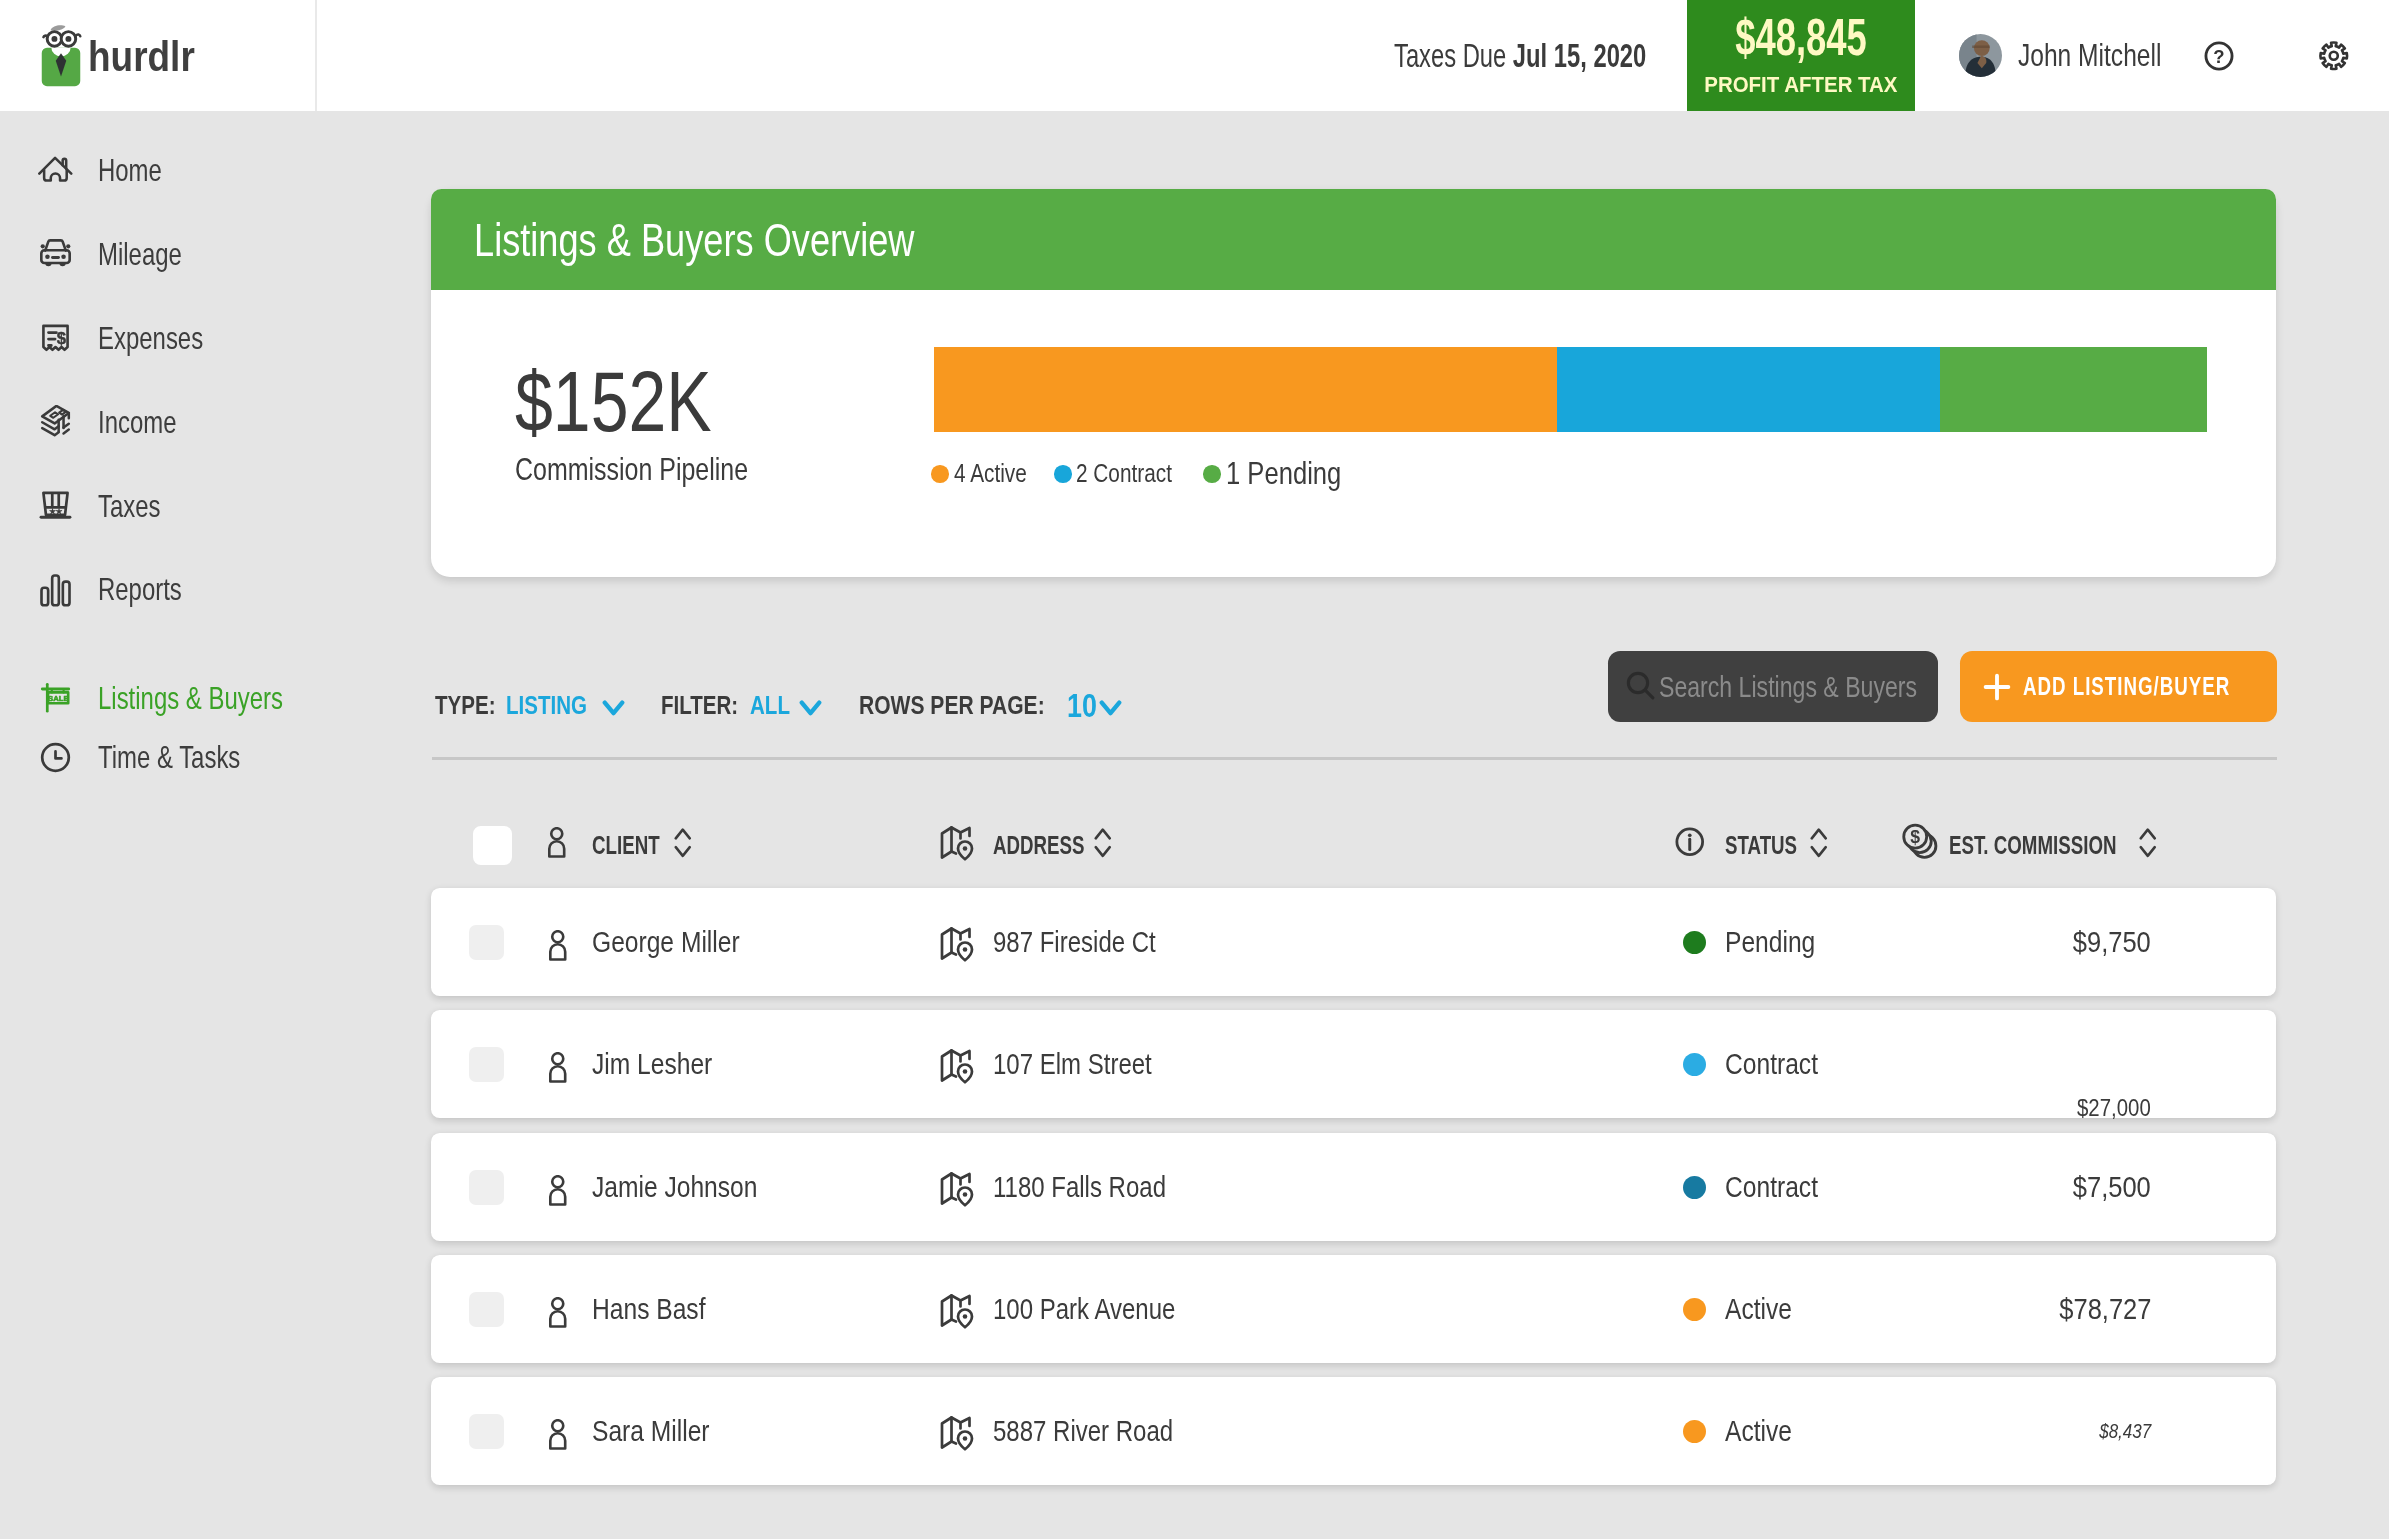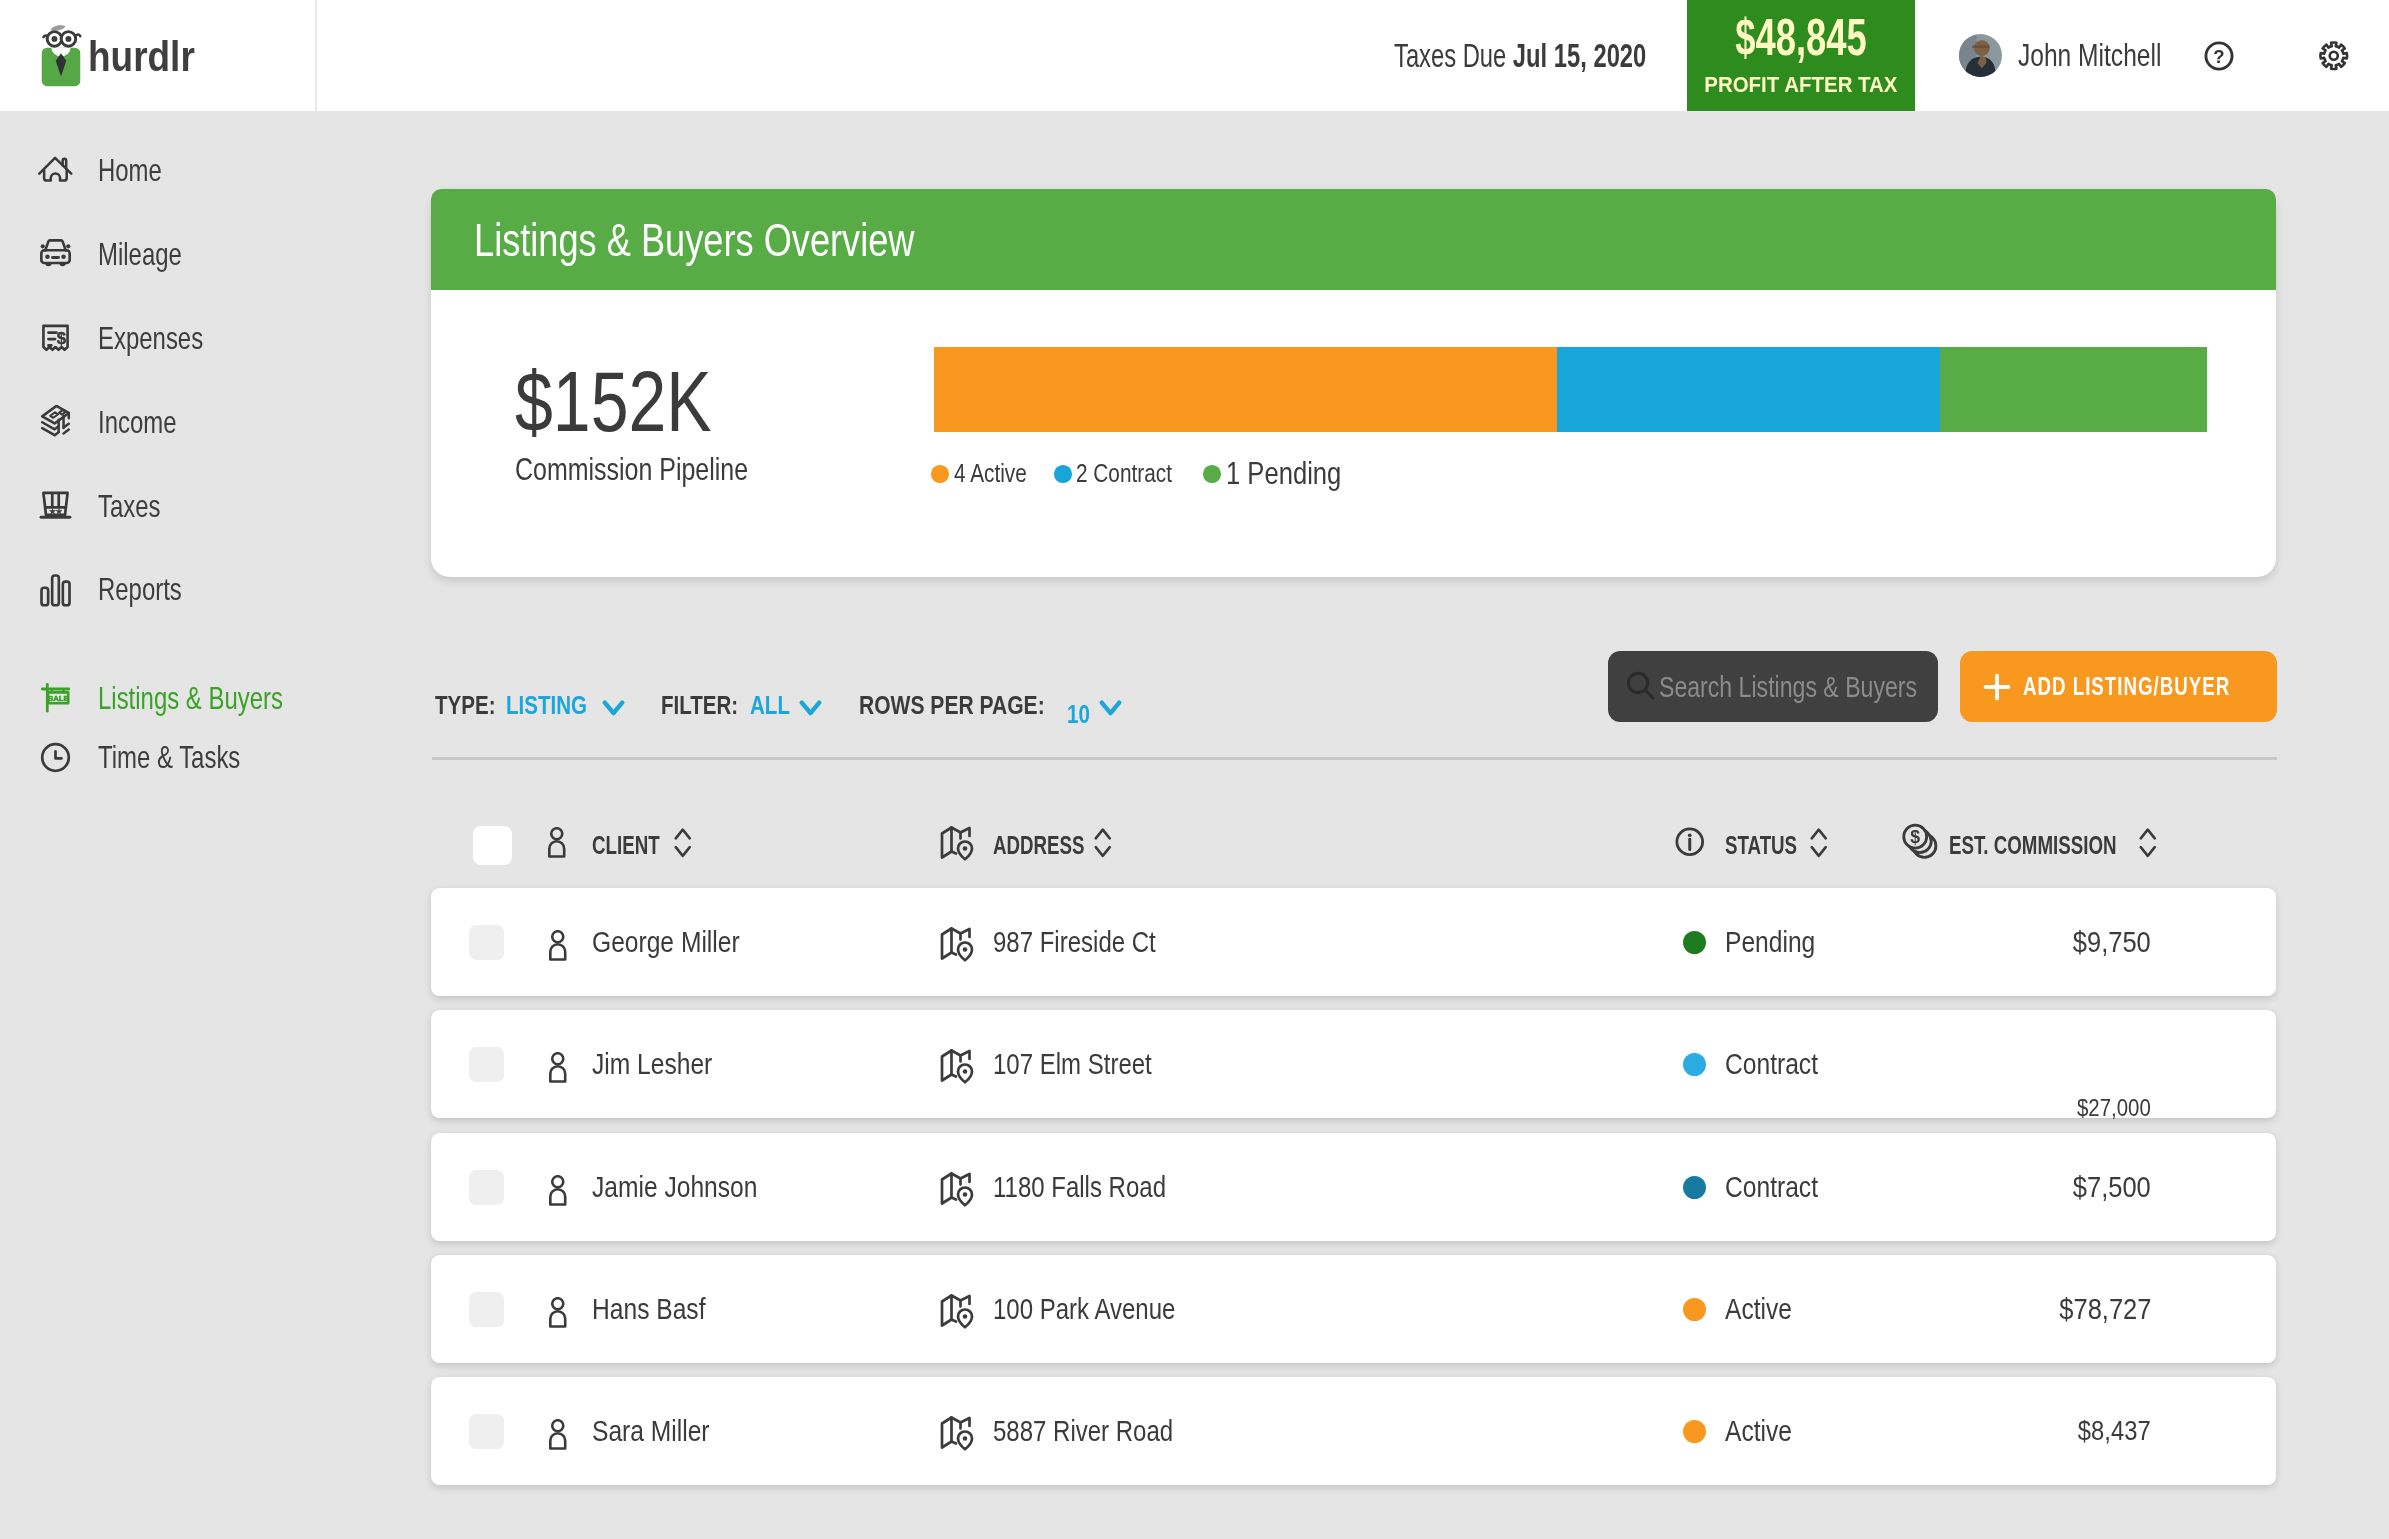--- a/index.html
+++ b/index.html
@@ -221,21 +221,21 @@
   </div>
 <div class="abs vc" style="left:750px; top:684px; height:42px; font-size:26px; font-weight:bold;">
     <span class="tx s79 blue">ALL</span>
   </div>
 <svg class="abs" style="left:799px; top:700px;" width="23" height="16.6" viewBox="0 0 26 19">
     <path d="M3 3 L13 15 L23 3" fill="none" stroke="#1BA7DC" stroke-width="5" stroke-linecap="round" stroke-linejoin="round"></path>
   </svg>
 <div class="abs vc" style="left:859px; top:684px; height:42px; font-size:26px; font-weight:bold;">
     <span class="tx s81">ROWS PER PAGE:</span>
   </div>
-<div class="abs vc" style="left:1067px; top:684px; height:42px; font-size:26px; font-weight:bold;margin-top:9px;">
+<div class="abs vc" style="left:1067px; top:684px; height:42px; font-size:34px; font-weight:bold;">
     <span class="tx s79 blue">10</span>
   </div>
 <svg class="abs" style="left:1099px; top:700px;" width="23" height="16.6" viewBox="0 0 26 19">
     <path d="M3 3 L13 15 L23 3" fill="none" stroke="#1BA7DC" stroke-width="5" stroke-linecap="round" stroke-linejoin="round"></path>
   </svg>
 
 <div class="abs" style="left:1608px; top:651px; width:330px; height:71px; background:#404040; border-radius:12.2px;">
   <svg class="abs" style="left:15.7px; top:18.4px;" width="35" height="35" viewBox="0 0 40 40">
     <circle cx="16" cy="16" r="11" fill="none" stroke="#2b2b2b" stroke-width="3.6"></circle>
     <path d="M24.5 24.5 L33 33" stroke="#2b2b2b" stroke-width="3.6" stroke-linecap="round"></path>
@@ -426,17 +426,17 @@
       <path d="M27 18 a7 7 0 0 1 7 7 c0 5.2 -7 10.8 -7 10.8 c0 0 -7 -5.6 -7 -10.8 a7 7 0 0 1 7 -7 Z"></path>
       <circle cx="27" cy="25" r="2.3" fill="#3b3b3b" stroke="none"></circle>
     </svg>
   <div class="abs vc" style="left:562px; top:33px; height:42px; font-size:30px;">
       <span class="tx s80">5887 River Road</span>
     </div>
   <div class="dot" style="left:1252px; top:43px; width:23px; height:23px; background:#F8981F;"></div>
   <div class="abs vc" style="left:1294px; top:33px; height:42px; font-size:30px;">
       <span class="tx s82">Active</span>
     </div>
-  <div class="abs vc" style="right:125px; top:33px; height:42px; font-size:28px;">
+  <div class="abs vc" style="right:125px; top:33px; height:42px; font-size:20px;font-style:italic;">
       <span class="tx s85 or">$8,437</span>
     </div>
 </div>
 
 
 </body></html>

